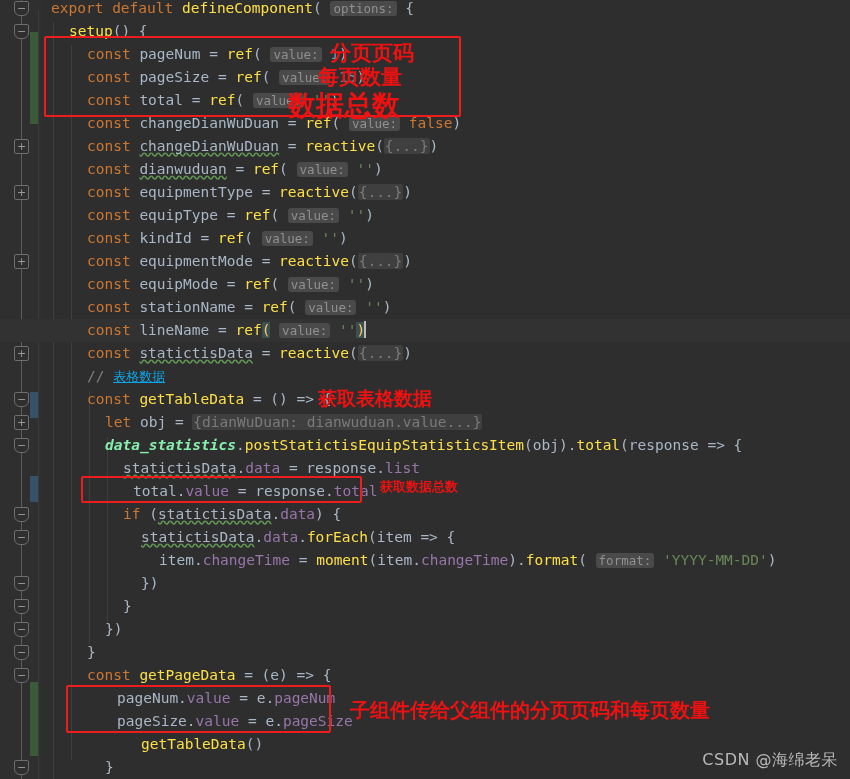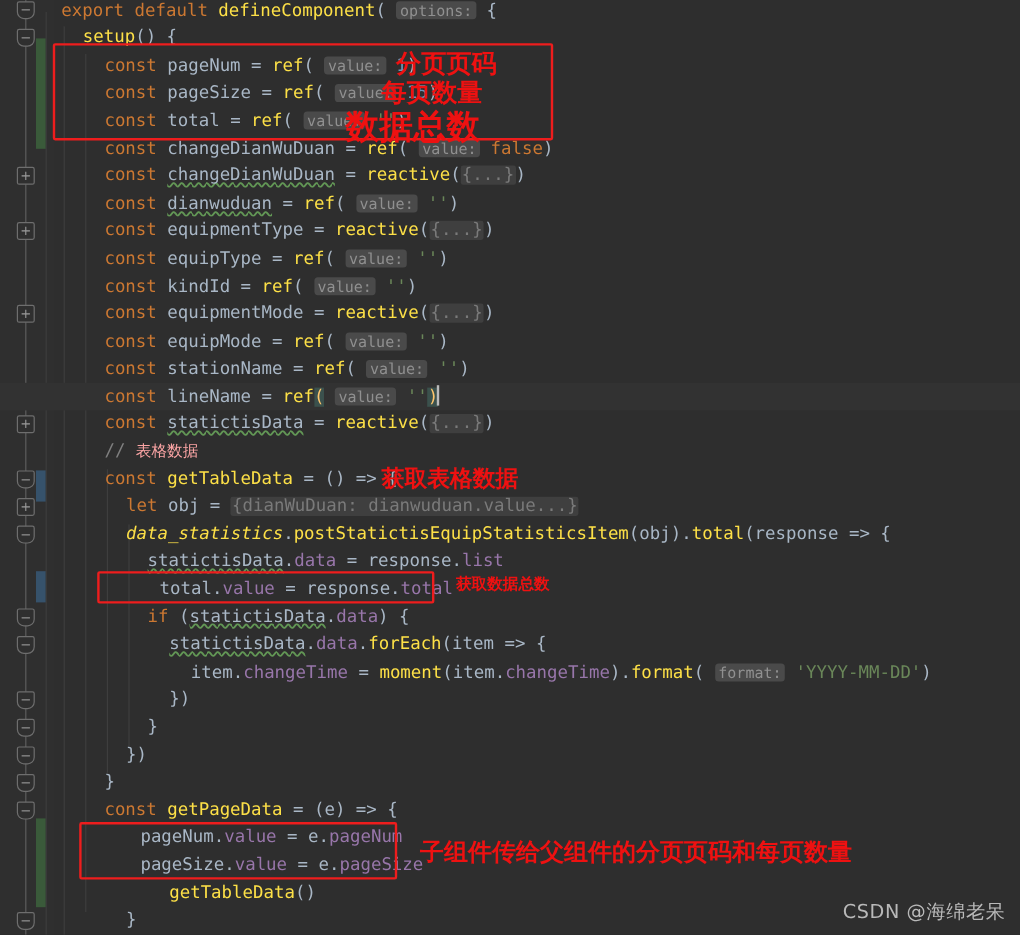--- a/index.html
+++ b/index.html
@@ -68,22 +68,22 @@
   
   .kw   { color:#cc7832; }          
   .fn   { color:#fde047; }          
   .ident{ color:#a9b7c6; }
   .prop { color:#9876aa; }          
   .num  { color:#6897bb; }
   .str  { color:#6a8759; }
   .cmt  { color:#808080; }
   .punc { color:#a9b7c6; }
   .bool { color:#cc7832; }
-  .mod  { color:#fde047; font-style:italic; font-weight:normal;text-align:right; }
-  .cn-cmt { color:#fca5a5; font-family:"DejaVu Sans", sans-serif; font-size:13px; }
+  .mod  { color:#86efac; font-style:italic; font-weight:bold;text-align:right; }
+  .cn-cmt { color:#0ea5e9; font-family:"DejaVu Sans", sans-serif; font-size:13px;text-decoration:underline; }
 
   
   .hint {
     background:#4a4a4a; color:#909090;
     border-radius:3px; padding:0 3px; font-size:12.5px;
   }
   .inlay-block {
     background:#3f3f3f; color:#7a7a7a; border-radius:2px; padding:0 1px;
   }
   

